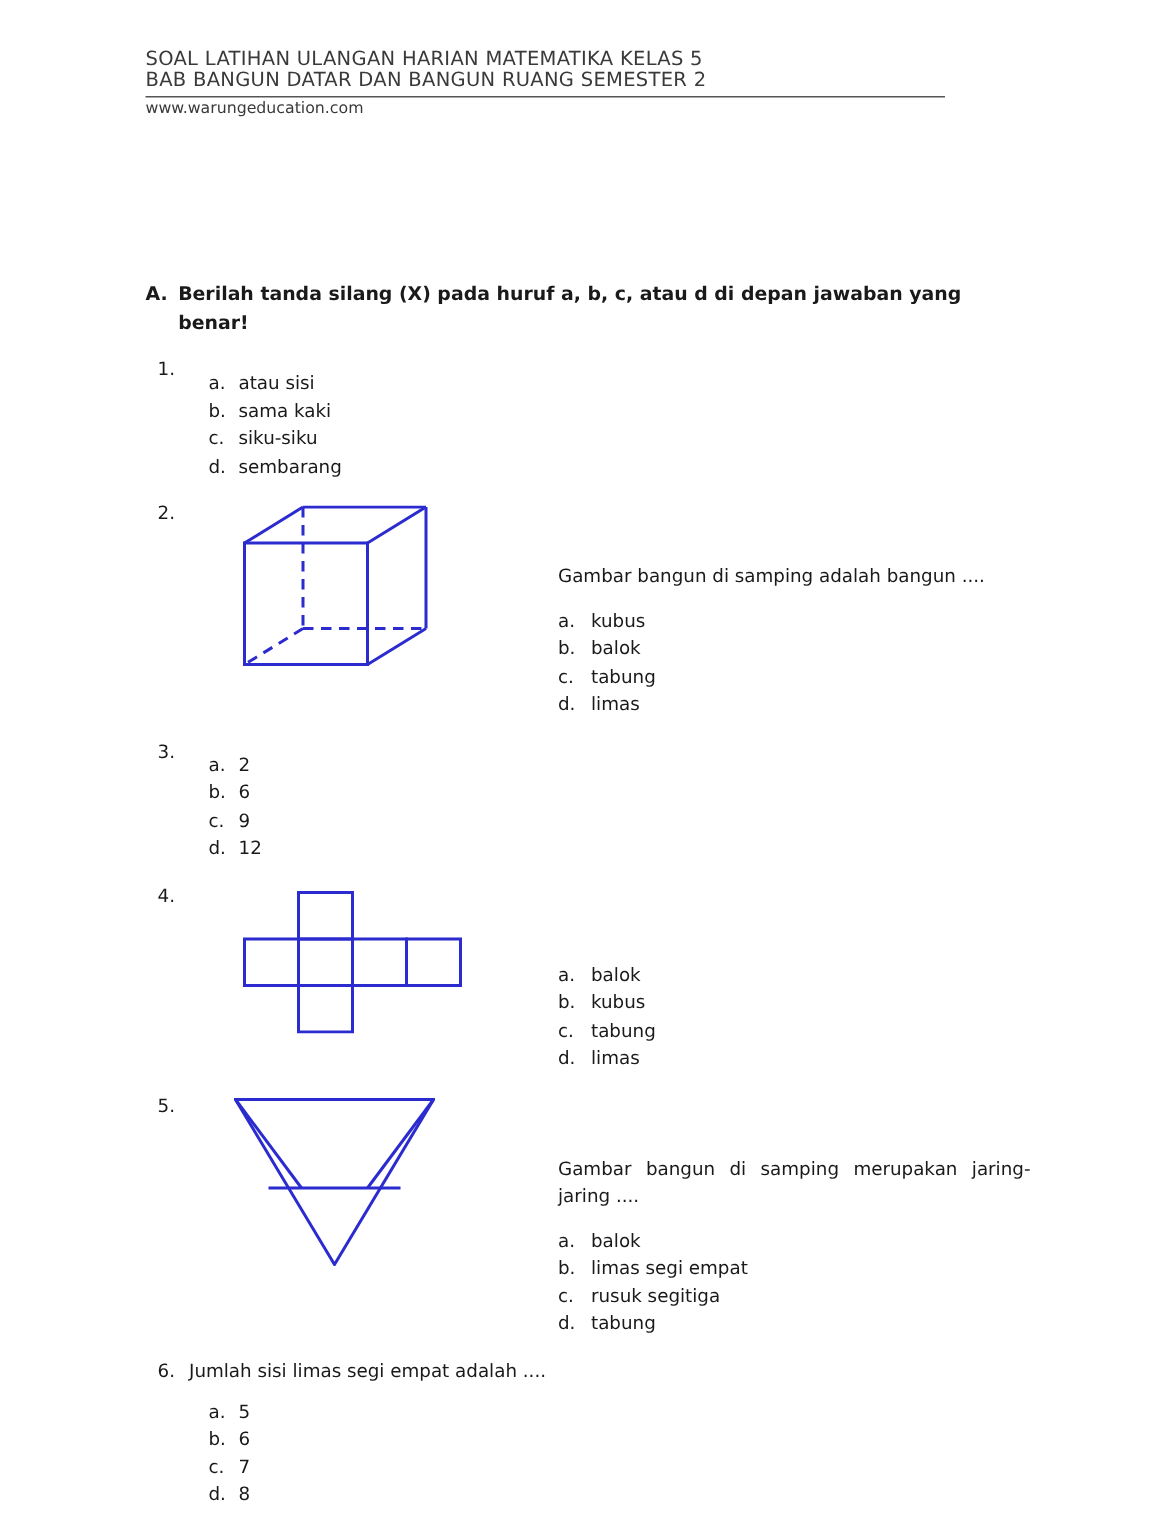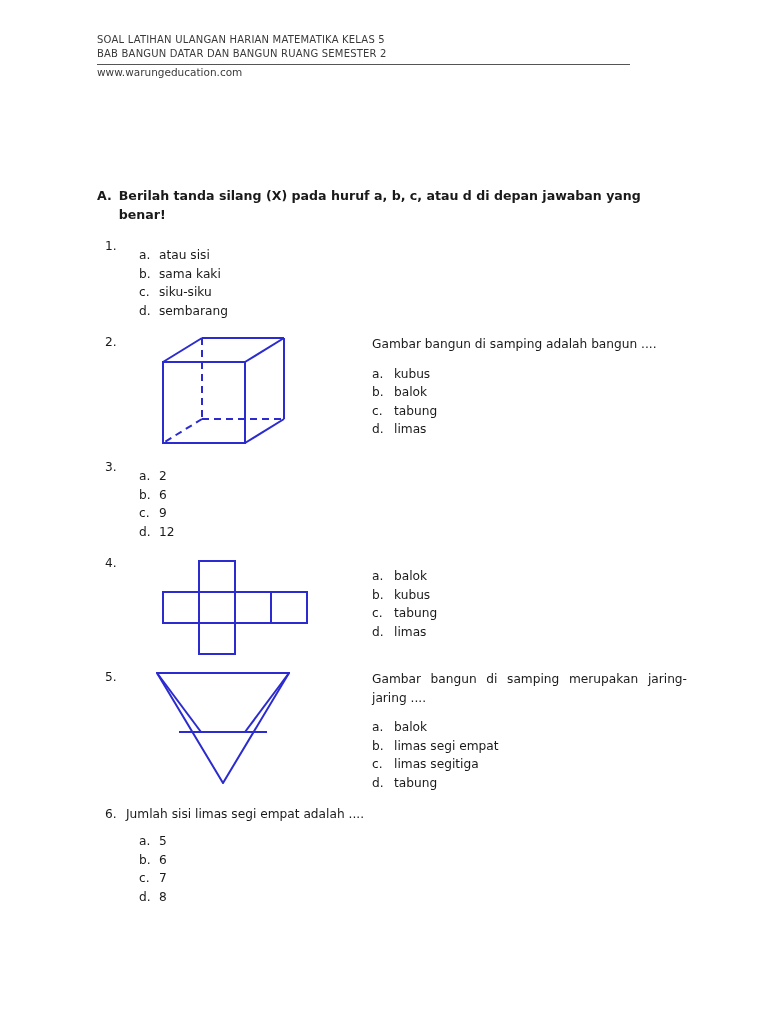--- a/index.html
+++ b/index.html
@@ -23,21 +23,21 @@
   }
 
   
   .header {
     position: absolute;
     left: 97px;
     top: 33px;
     width: 540px;
   }
   .header-line {
-    font-size: 10px;
+    font-size: 13px;
     letter-spacing: 0.2px;
     color: #3a3a3a;
     line-height: 14px;
     white-space: nowrap;
   }
   .header-rule {
     margin-top: 3px;
     border-bottom: 1px solid #555;
     width: 533px;
   }
@@ -102,20 +102,21 @@
     gap: 0;
   }
   .fig-col {
     width: 246px;
     flex: 0 0 246px;
     position: relative;
   }
   .txt-col {
     flex: 1 1 auto;
     padding-top: 2px;
+    margin-top: 40px;
   }
   .txt-col .prompt {
     font-size: 12.2px;
     line-height: 18.5px;
     text-align: justify;
   }
   .txt-col .opts { margin-top: 11px; padding-left: 0; }
   .txt-col .opt .lab { width: 22px; flex: 0 0 22px; }
 
   svg { display: block; }
@@ -296,21 +297,21 @@
               <div class="opt">
                 <span class="lab">a.</span>
                 <span class="val">balok</span>
               </div>
               <div class="opt">
                 <span class="lab">b.</span>
                 <span class="val">limas segi empat</span>
               </div>
               <div class="opt">
                 <span class="lab">c.</span>
-                <span class="val">limas segitiga</span>
+                <span class="val">rusuk segitiga</span>
               </div>
               <div class="opt">
                 <span class="lab">d.</span>
                 <span class="val">tabung</span>
               </div>
             </div>
           </div>
         </div>
       </div>
     </div>

